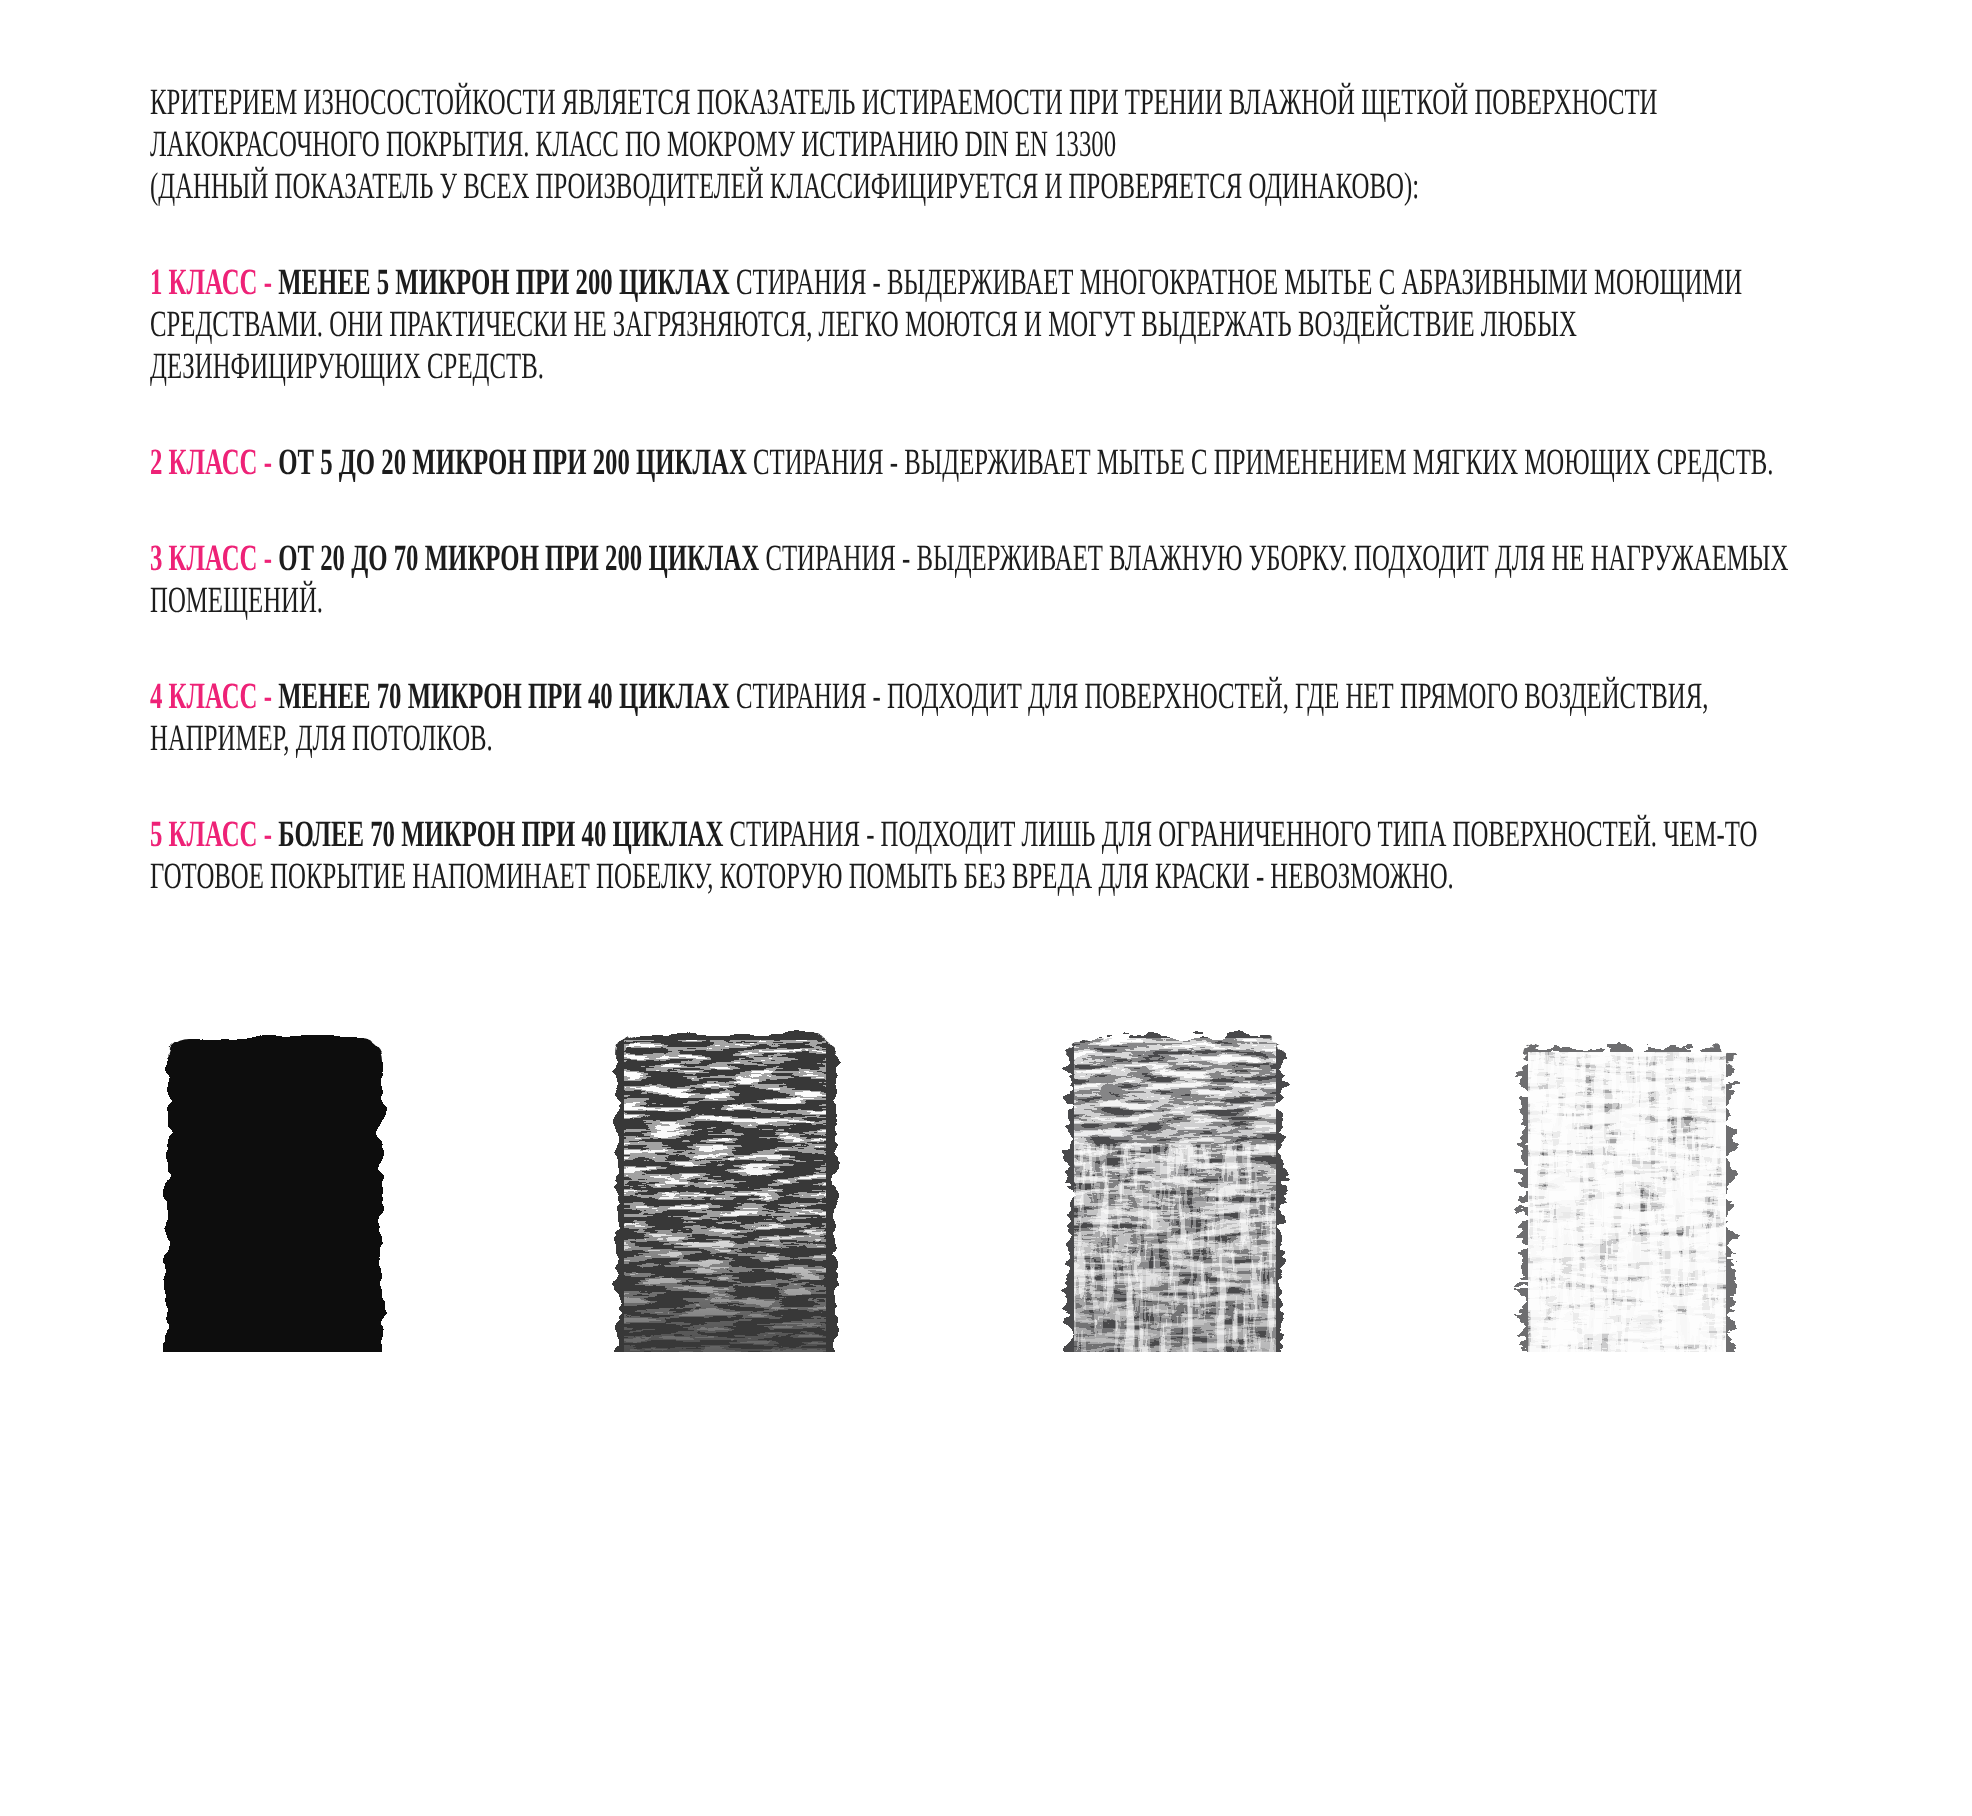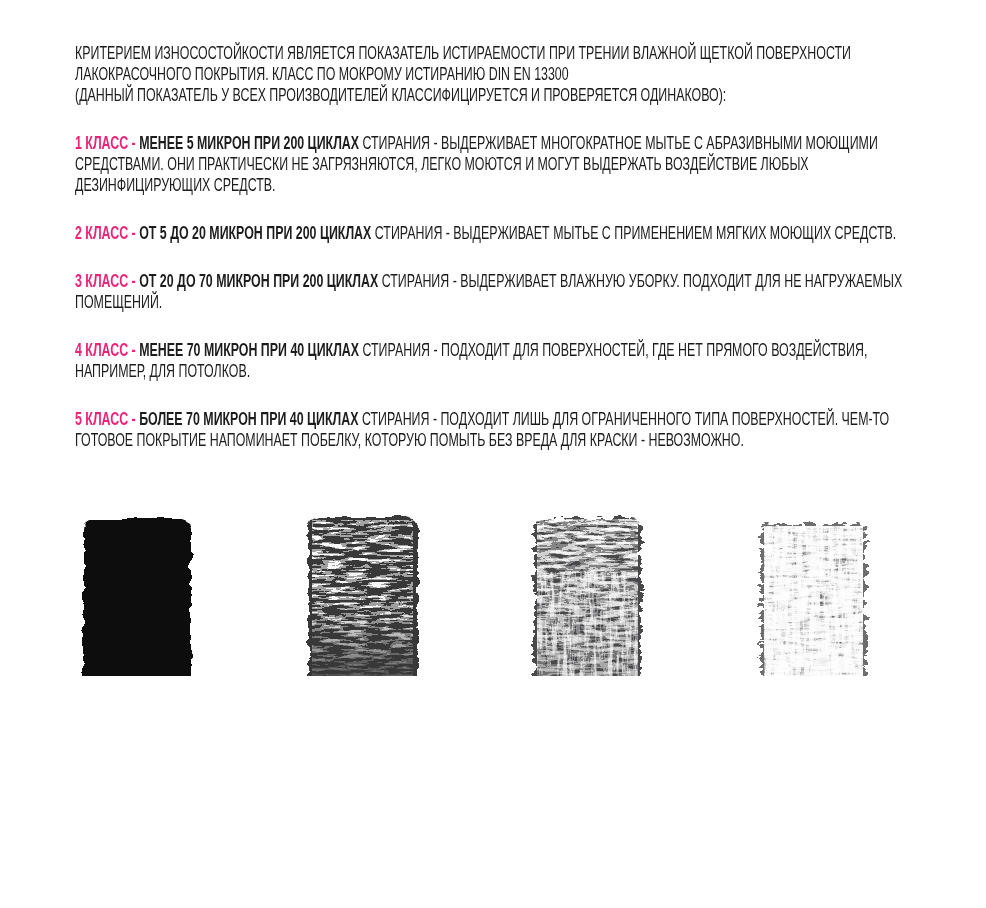--- a/index.html
+++ b/index.html
@@ -2,21 +2,21 @@
 <html><head>
 <meta charset="utf-8">
 <style>
   html, body { margin: 0; padding: 0; background: #ffffff; }
   .page {
     position: relative;
     width: 986px;
     height: 676px;
     background: #ffffff;
     overflow: hidden;
-    font-family: Liberation Sans, sans-serif;
+    font-family: Liberation Serif, serif;
     color: #1c1c1c;
   }
   .text-block { padding: 42px 0 0 75px; }
   .para {
     font-size: 18.5px;
     line-height: 21px;
     margin: 0 0 27px 0;
     font-weight: 400;
     color: #1c1c1c;
   }

